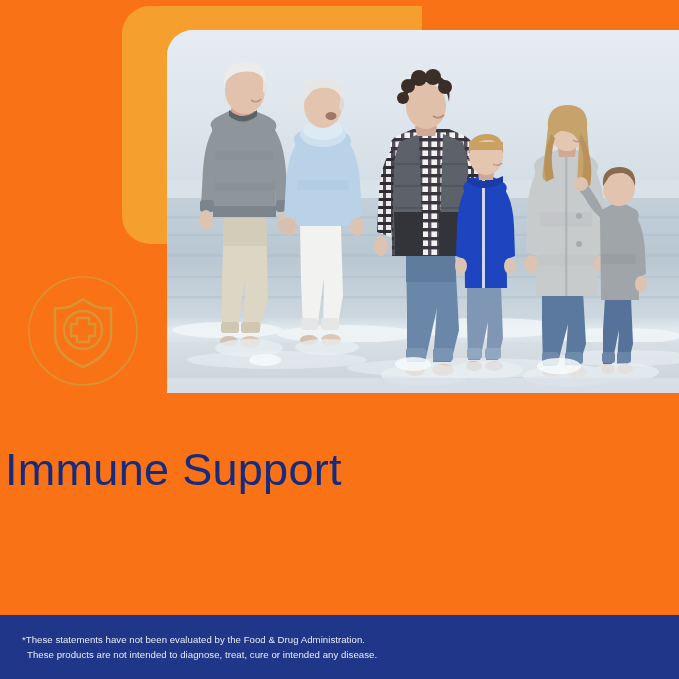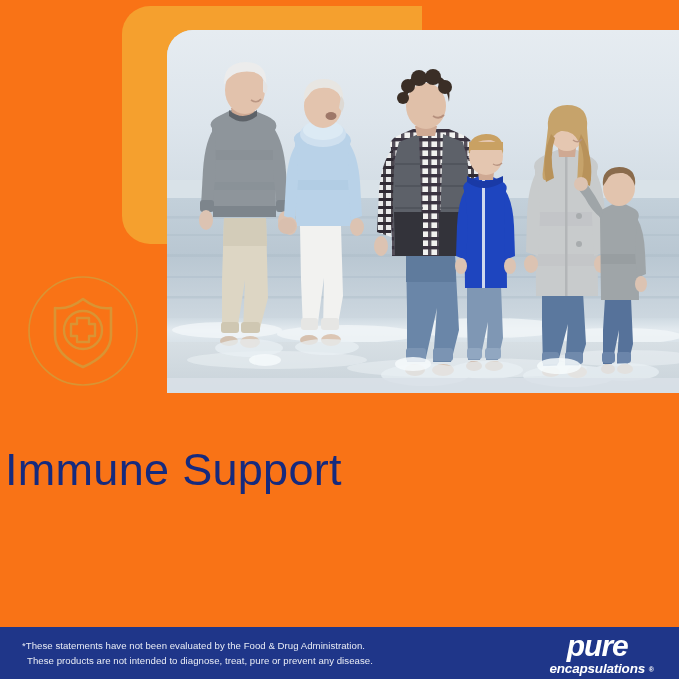--- a/index.html
+++ b/index.html
@@ -72,21 +72,21 @@
     font-weight: 300;
     color: #3b3b3b;
   }
 
   
   .footer {
     position: absolute;
     left: 0;
     bottom: 0;
     width: 679px;
-    height: 52px;
+    height: 64px;
     background: #1F3689;
     display: flex;
     align-items: center;
   }
   .footer-disclaimer {
     color: #e9ecf5;
     font-size: 9.6px;
     line-height: 15px;
     margin-left: 22px;
     flex: 1 1 auto;
@@ -416,22 +416,17 @@
       <path d="M50 43 L62 43 L62 49 L68 49 L68 61 L62 61 L62 67 L50 67 L50 61 L44 61 L44 49 L50 49 Z" fill="none" stroke="#D99434" stroke-width="2.4" stroke-linejoin="round"></path>
     </svg>
   </div>
 
   <h1 class="page-title">Immune Support</h1>
 
 
   <div class="footer">
     <div class="footer-disclaimer">
       <span>*These statements have not been evaluated by the Food &amp; Drug Administration.</span>
-      <span class="line2">These products are not intended to diagnose, treat, pure or prevent any disease.</span>
-    </div>
-    <div class="brand-logo">
-      <span class="brand-word">pure</span>
-      <span class="brand-sub">encapsulations</span>
-      <span class="brand-reg">®</span>
+      <span class="line2">These products are not intended to diagnose, treat, cure or intended any disease.</span>
     </div>
   </div>
 
 </div>
 
 </body></html>

